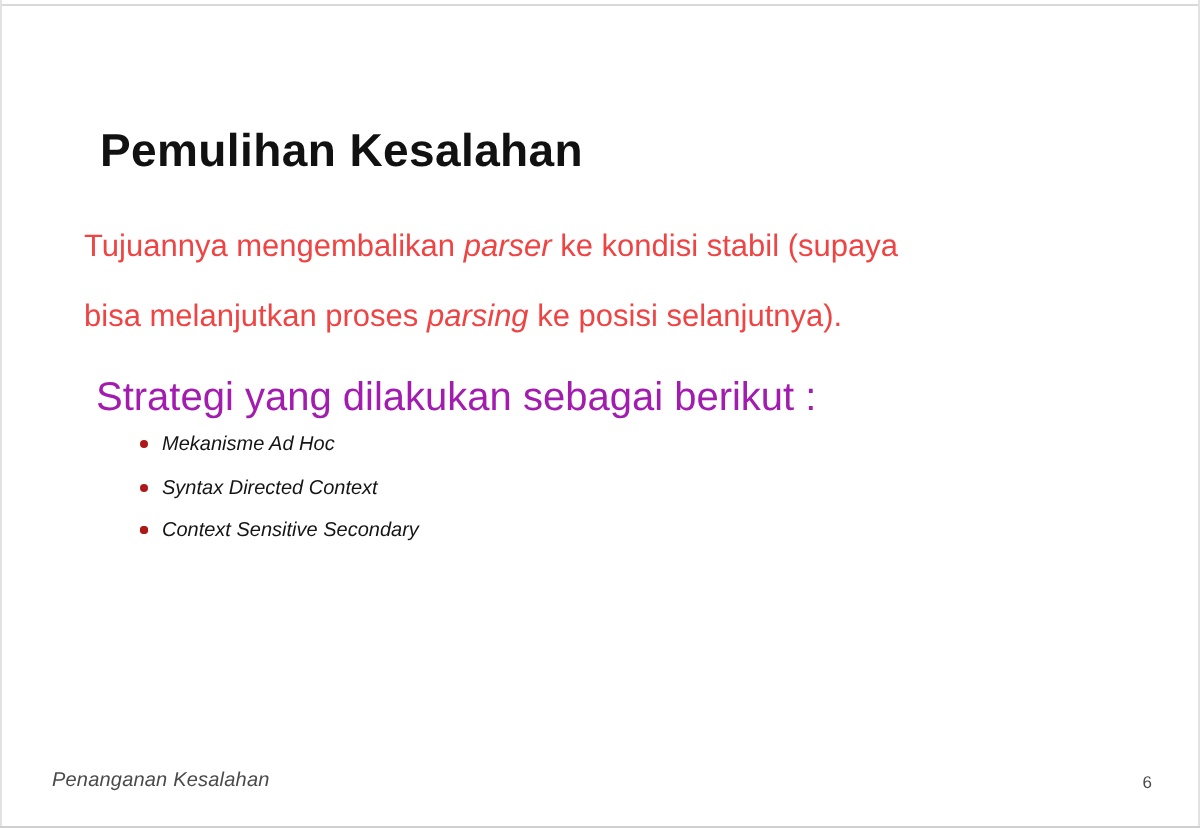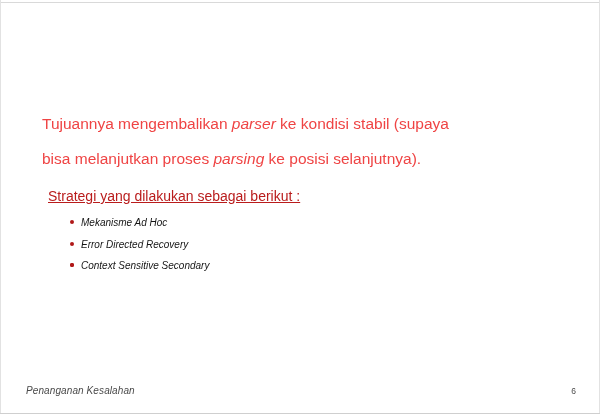--- a/index.html
+++ b/index.html
@@ -73,23 +73,22 @@
     font-style: italic;
   }
   .para-line2 {
     margin-top: 14px;
   }
 
   .strategy {
     position: absolute;
     left: 48px;
     top: 188px;
-    font-size: 14px;
-    color: #b91c1c;
-    text-decoration: underline;
+    font-size: 20px;
+    color: #a21caf;
   }
 
   .bullets {
     position: absolute;
     left: 70px;
     top: 212px;
     list-style: none;
     margin: 0;
     padding: 0;
   }
@@ -133,40 +132,41 @@
 </head>
 <body>
 
 <div class="slide">
 
   <div class="frame-top"></div>
   <div class="frame-left"></div>
   <div class="frame-right"></div>
   <div class="frame-bottom"></div>
 
+  <div class="title">Pemulihan Kesalahan</div>
 
   <div class="body-block">
     <div class="para">
       <span>Tujuannya mengembalikan </span><span class="it">parser</span><span> ke kondisi stabil (supaya</span>
     </div>
     <div class="para para-line2">
       <span>bisa melanjutkan proses </span><span class="it">parsing</span><span> ke posisi selanjutnya).</span>
     </div>
   </div>
 
   <div class="strategy">Strategi yang dilakukan sebagai berikut :</div>
 
   <ul class="bullets">
     <li>
       <span class="dot"></span>
       <span>Mekanisme Ad Hoc</span>
     </li>
     <li>
       <span class="dot"></span>
-      <span>Error Directed Recovery</span>
+      <span>Syntax Directed Context</span>
     </li>
     <li>
       <span class="dot"></span>
     </li>
     <li>
       <span class="dot"></span>
       <span>Context Sensitive Secondary</span>
     </li>
   </ul>
 

